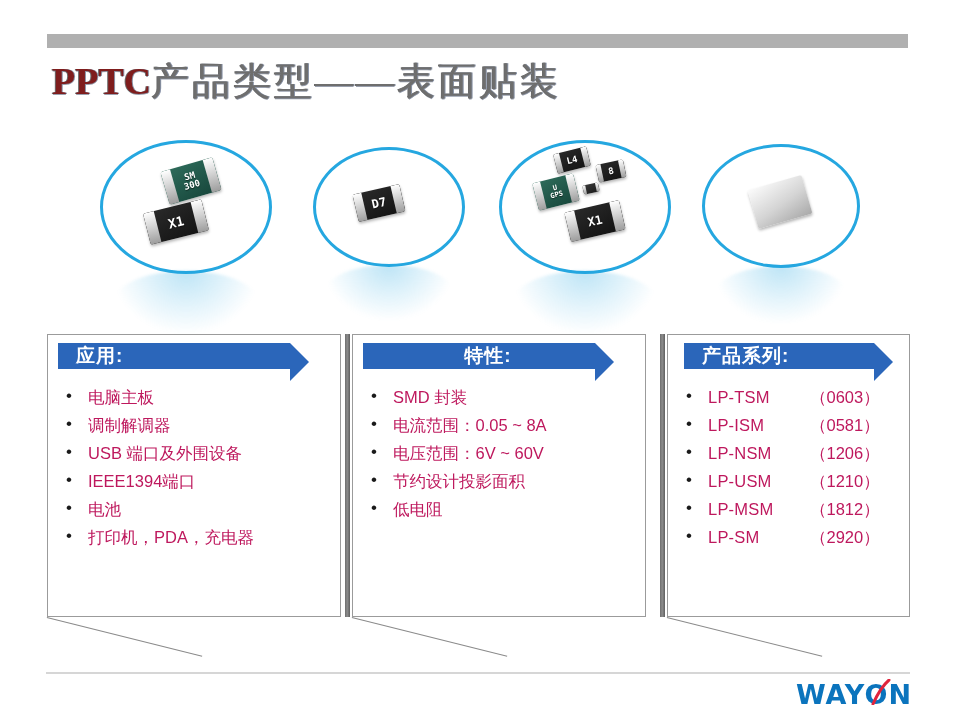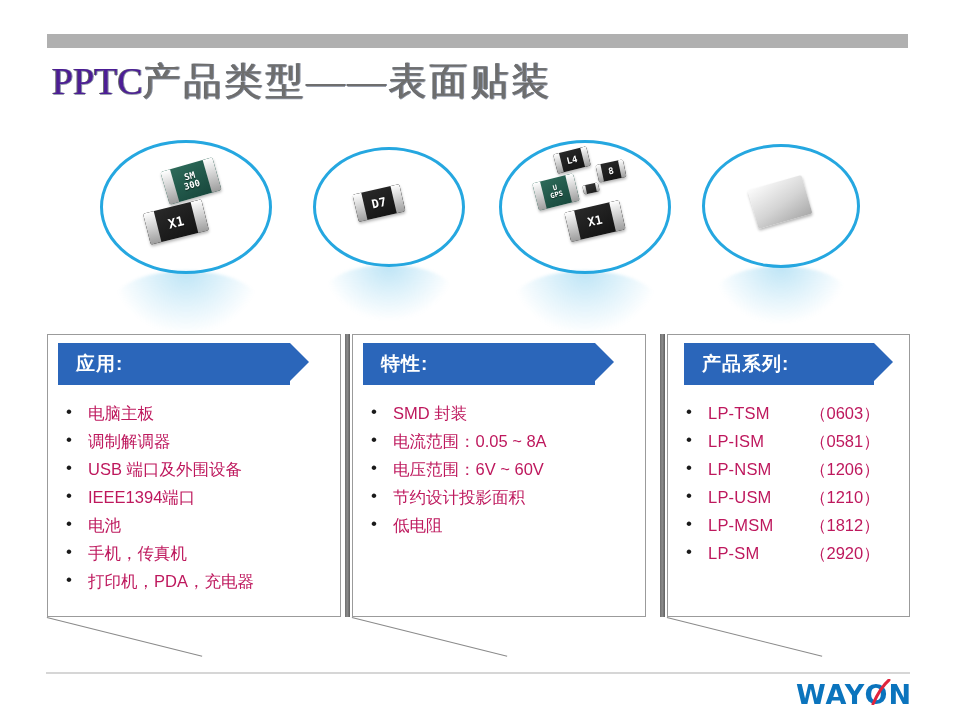--- a/index.html
+++ b/index.html
@@ -38,22 +38,22 @@
     line-height: 46px;
     letter-spacing: 1px;
     color: #5a5a5a;
     white-space: nowrap;
     text-shadow:
       1px 0 0 #8a94a8,
       -1px 0 0 #6b6b6b,
       0 1px 0 #9aa0ae;
   }
   .title .latin {
-    font-weight: normal;
-    color: #4c1d95;
+    font-weight: bold;
+    color: #7f1d1d;
     letter-spacing: 0px;
   }
   .title .cjk {
     color: #6e6e6e;
     letter-spacing: 3px;
   }
 
   
   .photo-strip {
     position: absolute;
@@ -140,21 +140,21 @@
     background: linear-gradient(90deg,#6d6d6d 0%,#8d8d8d 45%,#5f5f5f 100%);
   }
   .box-skew {
     position: absolute;
     height: 1px;
     background: #8a8a8a;
     transform-origin: 0 0;
   }
   .header {
     position: relative;
-    height: 42px;
+    height: 26px;
     margin: 8px 0 0 10px;
     background: #2b66ba;
     color: #ffffff;
     display: flex;
     align-items: center;
     font-size: 19px;
     font-weight: bold;
     letter-spacing: 1px;
     padding-left: 18px;
     box-sizing: border-box;
@@ -309,29 +309,28 @@
     <div class="header" style="width:232px;">
       <span>应用:</span>
       <span class="arrow"></span>
     </div>
     <ul class="bullets">
       <li>电脑主板</li>
       <li>调制解调器</li>
       <li>USB 端口及外围设备</li>
       <li>IEEE1394端口</li>
       <li>电池</li>
-      <li>手机，传真机</li>
       <li>打印机，PDA，充电器</li>
     </ul>
   </div>
   <div class="box-skew" style="left:47px; top:617px; width:160px; transform:rotate(14deg);"></div>
 
   <div class="box-bar" style="left:345px; height:283px;"></div>
   <div class="box" style="left:352px; width:294px; height:283px;">
-    <div class="header" style="width:232px;">
+    <div class="header" style="width:232px;justify-content:center;">
       <span>特性:</span>
       <span class="arrow"></span>
     </div>
     <ul class="bullets">
       <li>SMD 封装</li>
       <li>电流范围：0.05 ~ 8A</li>
       <li>电压范围：6V ~ 60V</li>
       <li>节约设计投影面积</li>
       <li>低电阻</li>
     </ul>

